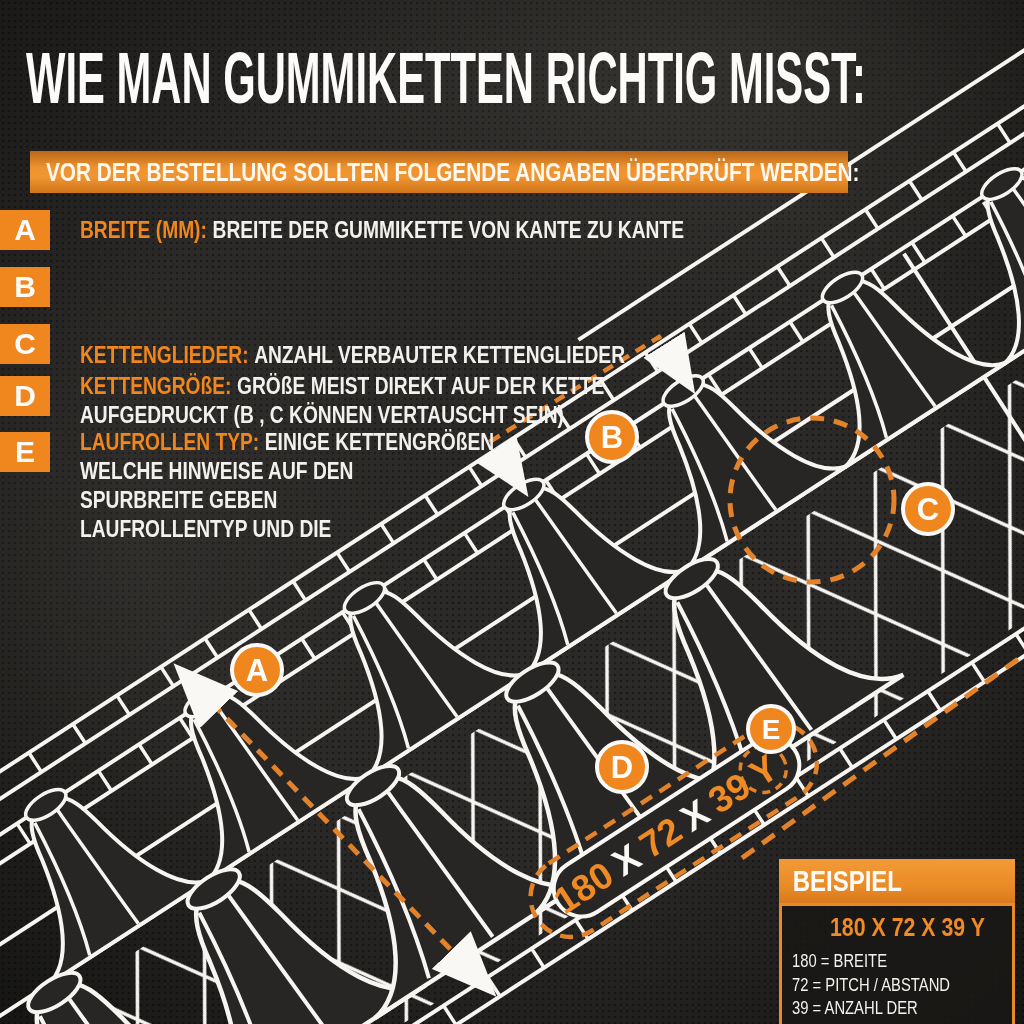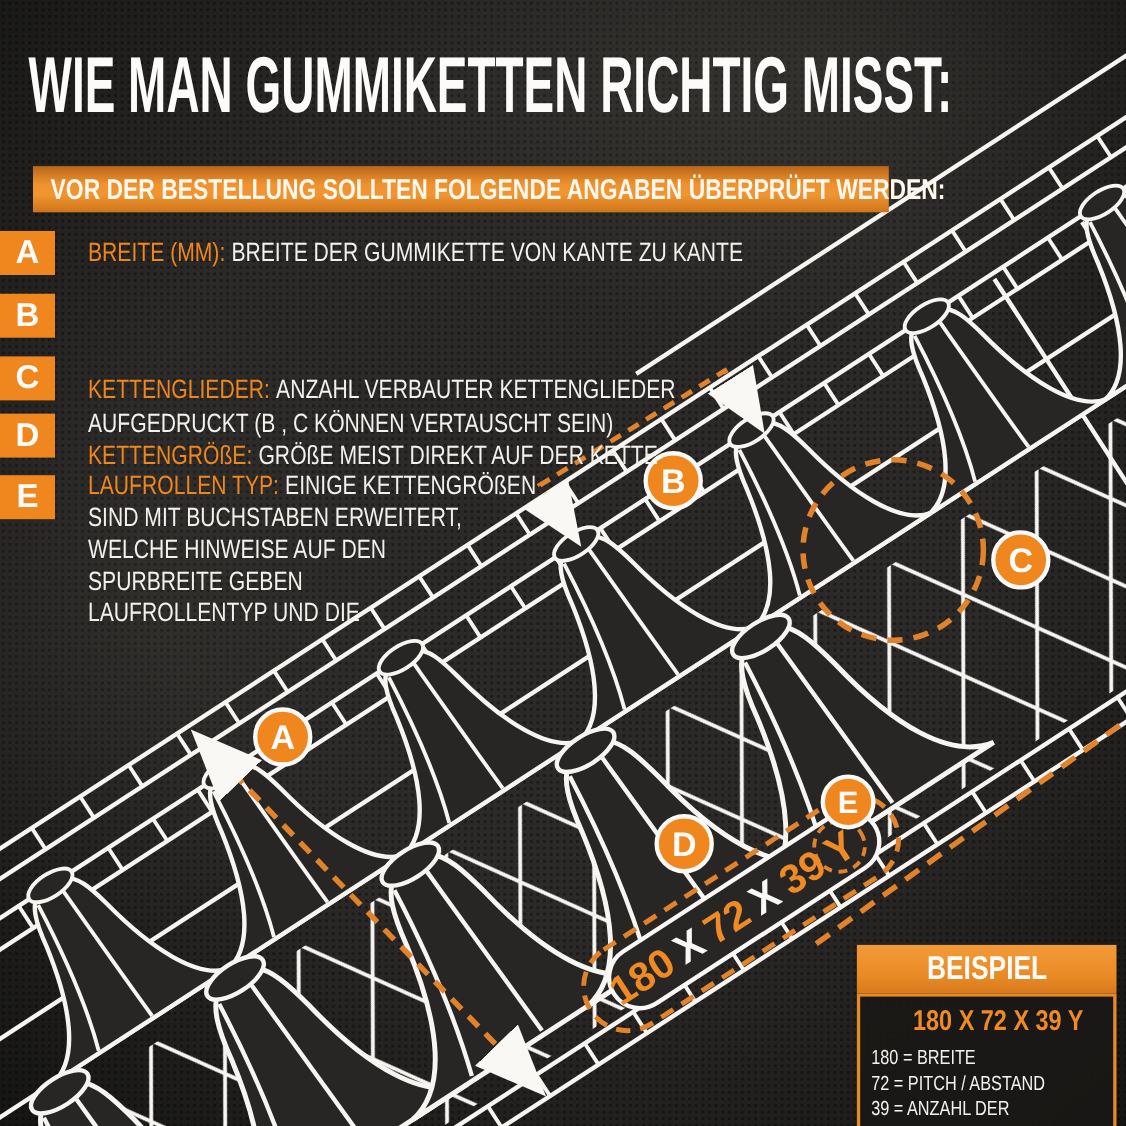--- a/index.html
+++ b/index.html
@@ -15,35 +15,35 @@
     background-size:auto,auto,auto,6px 6px;
   }
   svg.illu{position:absolute;inset:0;z-index:1;}
   .cond{display:inline-block;white-space:nowrap;transform-origin:0 50%;}
   
   .title{position:absolute;left:26px;top:42px;z-index:2;color:#FCFBF9;
          font-size:72px;font-weight:700;line-height:72px;}
   .title .cond{transform:scaleX(0.58);}
   
   .banner{position:absolute;left:30px;top:151px;width:778px;height:42px;z-index:2;
-          background:linear-gradient(180deg,#b96617 0%,#ef9330 40%,#f09532 62%,#cf7519 100%);}
+          background:linear-gradient(180deg,#b96617 0%,#ef9330 40%,#f09532 62%,#cf7519 100%);padding-left:40px;}
   .banner-text{position:absolute;left:16px;top:0;line-height:42px;color:#FEF8EE;
                font-size:26px;font-weight:700;}
   .banner-text .cond{transform:scaleX(0.8);}
   .letterbox{position:absolute;left:0;width:50px;height:40px;z-index:2;
              background:#F0861E;color:#FDFCFA;font-size:30px;font-weight:700;
              display:flex;align-items:center;justify-content:center;}
-  .rowtext{position:absolute;left:80px;z-index:2;font-size:24px;font-weight:400;
+  .rowtext{position:absolute;left:80px;z-index:2;font-size:24px;font-weight:700;
            line-height:29px;color:#F3F1ED;}
   .rowtext .cond{transform:scaleX(0.8);}
   .lead{color:#F1861C;margin-right:7px;}
   
   .example{position:absolute;left:779px;top:859px;width:236px;z-index:3;}
   .ex-header{height:44px;background:linear-gradient(180deg,#f29a38 0%,#ea8c26 60%,#d87a1c 100%);
-             color:#FDFCFA;font-size:30px;font-weight:700;text-align:center;line-height:44px;}
+             color:#FDFCFA;font-size:30px;font-weight:700;text-align:left;line-height:44px;}
   .ex-header .cond{transform-origin:50% 50%;transform:scaleX(0.8);}
   .ex-body{border:3px solid #E88A25;background:rgba(25,24,22,0.88);padding:4px 10px 10px 10px;}
   .ex-size{text-align:right;color:#EF8A25;font-size:26px;font-weight:700;margin:2px 0 6px 0;}
   .ex-size .cond{transform-origin:50% 50%;transform:scaleX(0.82);}
   .ex-legend{color:#F4F2EE;font-size:18.5px;font-weight:400;line-height:23.5px;
              transform:scaleX(0.8);transform-origin:0 0;width:262px;}
 </style>
 </head>
 <body>
 
@@ -174,30 +174,29 @@
       <span>C</span>
     </div>
   <div class="rowtext" style="top:340px">
     <span class="cond"><span class="lead">KETTENGLIEDER:</span><span>ANZAHL VERBAUTER KETTENGLIEDER</span></span>
   </div>
 
   <div class="letterbox" style="top:376px">
       <span>D</span>
     </div>
   <div class="rowtext" style="top:371px">
+    <div><span class="cond"><span class="lead">KETTENGRÖßE:</span><span>GRÖßE MEIST DIREKT AUF DER KETTE</span></span></div>
     <div><span class="cond">AUFGEDRUCKT (B , C KÖNNEN VERTAUSCHT SEIN)</span></div>
-    <div><span class="cond"><span class="lead">KETTENGRÖßE:</span><span>GRÖßE MEIST DIREKT AUF DER KETTE</span></span></div>
   </div>
 
   <div class="letterbox" style="top:432px">
       <span>E</span>
     </div>
   <div class="rowtext" style="top:427px">
     <div><span class="cond"><span class="lead">LAUFROLLEN TYP:</span><span>EINIGE KETTENGRÖßEN</span></span></div>
-    <div><span class="cond">SIND MIT BUCHSTABEN ERWEITERT,</span></div>
     <div><span class="cond">WELCHE HINWEISE AUF DEN</span></div>
     <div><span class="cond">SPURBREITE GEBEN</span></div>
     <div><span class="cond">LAUFROLLENTYP UND DIE</span></div>
   </div>
 
   <div class="example">
     <div class="ex-header">
       <span class="cond">BEISPIEL</span>
     </div>
     <div class="ex-body">

